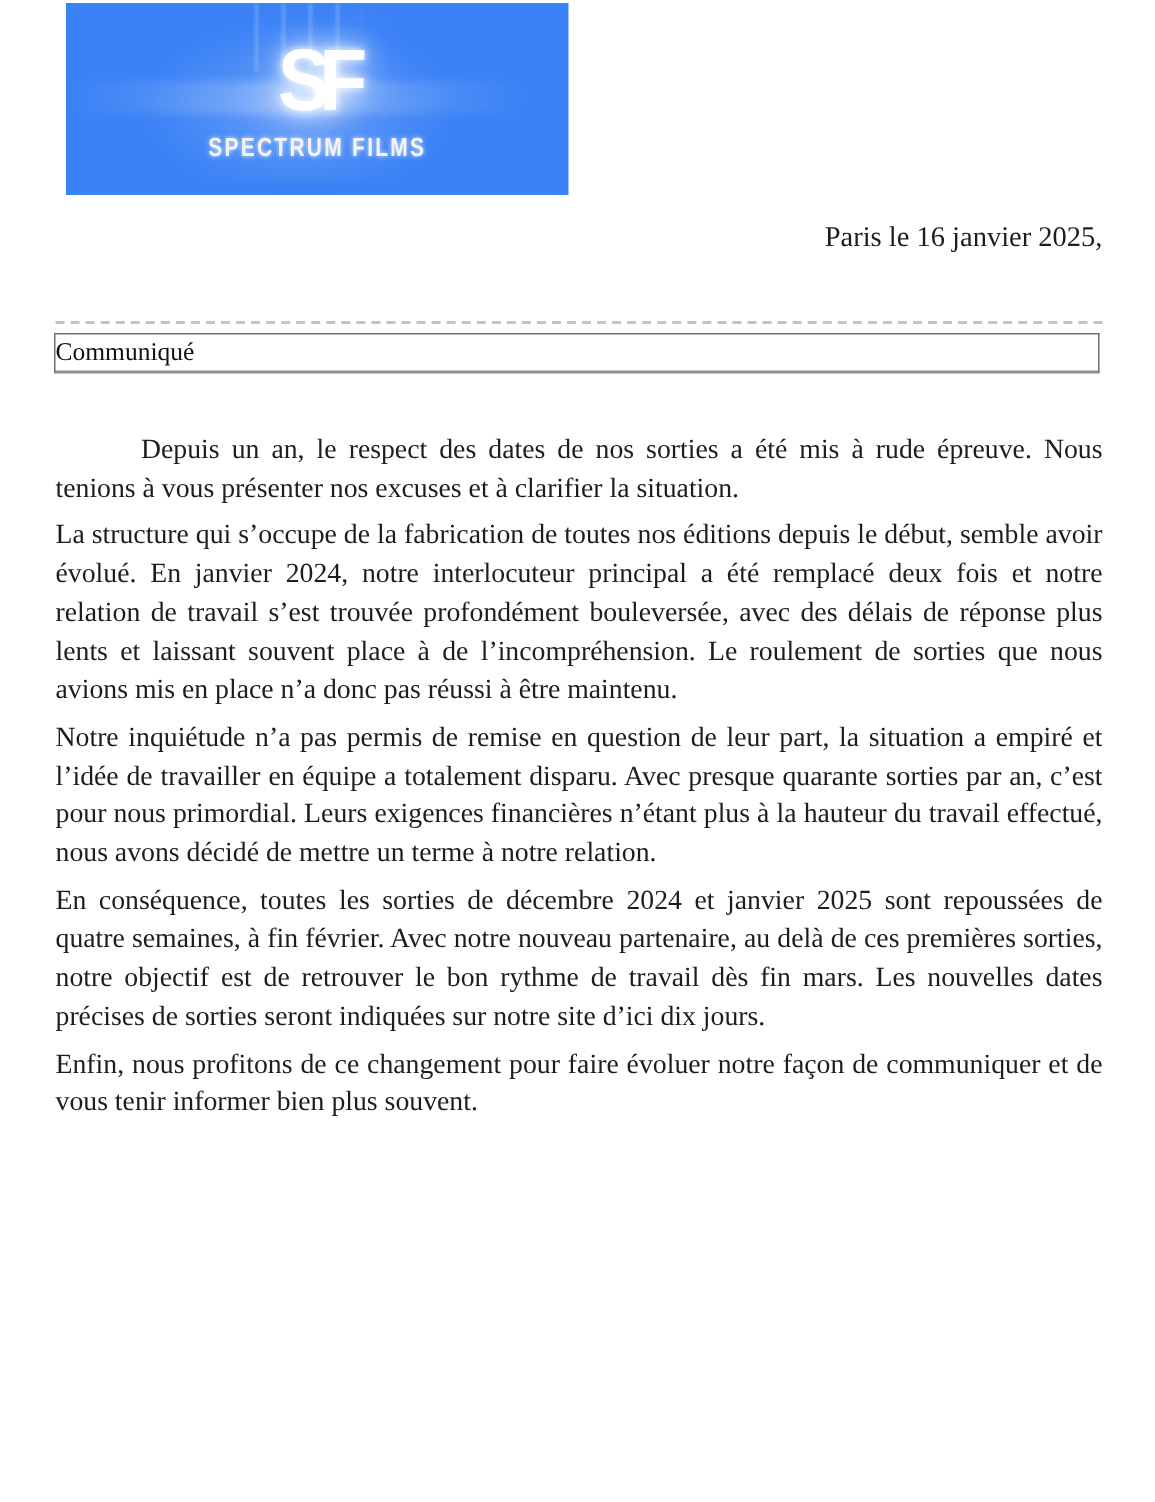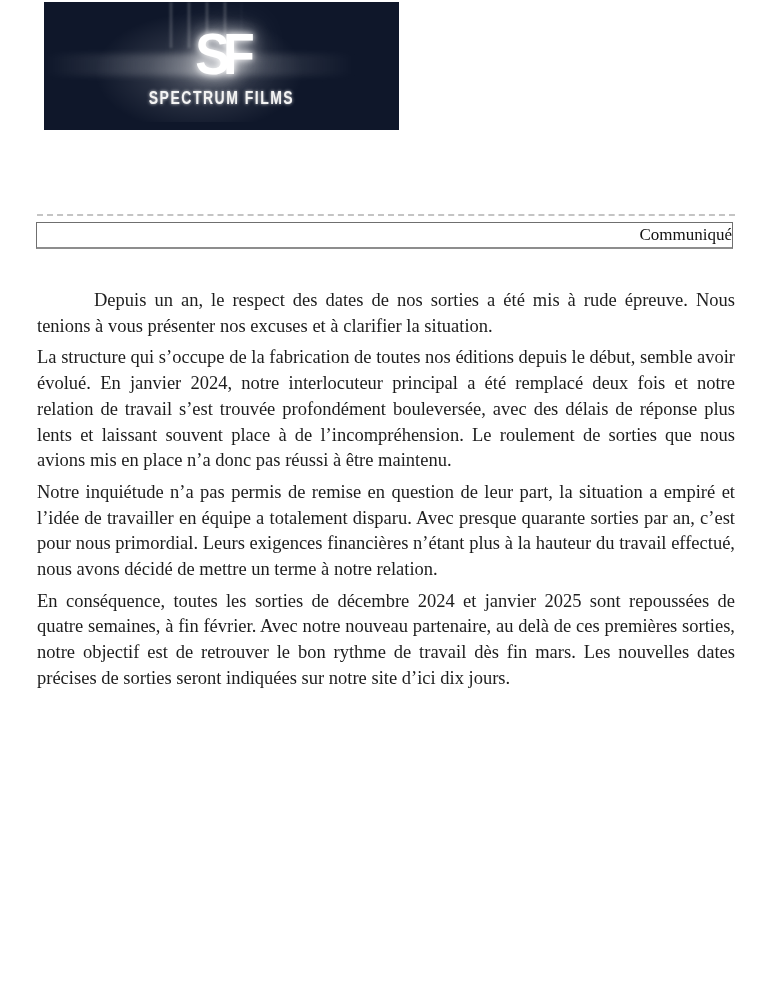--- a/index.html
+++ b/index.html
@@ -17,23 +17,22 @@
     overflow: hidden;
   }
 
   
   .logo-box {
     position: absolute;
     left: 44px;
     top: 2px;
     width: 335px;
     height: 128px;
-    background: #0f172a;
+    background: #3b82f6;
     overflow: hidden;
-    padding-left: 20px;
   }
   .logo-glow-a {
     position: absolute;
     left: 50px; top: 10px;
     width: 210px; height: 110px;
     background: radial-gradient(ellipse at 50% 55%, rgba(255,255,255,0.28) 0%, rgba(255,255,255,0.10) 35%, rgba(255,255,255,0) 70%);
   }
   .logo-glow-b {
     position: absolute;
     left: 0; top: 52px;
@@ -102,21 +101,21 @@
     position: absolute;
     left: 36px;
     top: 222px;
     width: 695px;
     height: 24px;
     border: 1px solid #6f6f6f;
     border-bottom: 2px solid #8d8d8d;
     background: #ffffff;
     display: flex;
     align-items: center;
-    justify-content: flex-end;
+    justify-content: flex-start;
     font-size: 17px;
     color: #111111;
   }
 
   
   .content {
     position: absolute;
     left: 37px;
     top: 288px;
     width: 698px;
@@ -145,28 +144,30 @@
 <div class="page">
 
   <div class="logo-box">
     <div class="logo-glow-a"></div>
     <div class="logo-glow-b"></div>
     <div class="logo-rays"></div>
     <div class="sf-monogram">SF</div>
     <div class="logo-wordmark">SPECTRUM FILMS</div>
   </div>
 
+  <div class="date-line">Paris le 16 janvier 2025,</div>
 
   <div class="dashed-divider"></div>
 
   <div class="title-box">
     <span>Communiqué</span>
   </div>
 
   <div class="content">
     <p class="indent-first">Depuis un an, le respect des dates de nos sorties a été mis à rude épreuve. Nous tenions à vous présenter nos excuses et à clarifier la situation.</p>
     <p>La structure qui s’occupe de la fabrication de toutes nos éditions depuis le début, semble avoir évolué. En janvier 2024, notre interlocuteur principal a été remplacé deux fois et notre relation de travail s’est trouvée profondément bouleversée, avec des délais de réponse plus lents et laissant souvent place à de l’incompréhension. Le roulement de sorties que nous avions mis en place n’a donc pas réussi à être maintenu.</p>
     <p>Notre inquiétude n’a pas permis de remise en question de leur part, la situation a empiré et l’idée de travailler en équipe a totalement disparu. Avec presque quarante sorties par an, c’est pour nous primordial. Leurs exigences financières n’étant plus à la hauteur du travail effectué, nous avons décidé de mettre un terme à notre relation.</p>
     <p>En conséquence, toutes les sorties de décembre 2024 et janvier 2025 sont repoussées de quatre semaines, à fin février. Avec notre nouveau partenaire, au delà de ces premières sorties, notre objectif est de retrouver le bon rythme de travail dès fin mars. Les nouvelles dates précises de sorties seront indiquées sur notre site d’ici dix jours.</p>
+    <p>Enfin, nous profitons de ce changement pour faire évoluer notre façon de communiquer et de vous tenir informer bien plus souvent.</p>
   </div>
 
 
 </div>
 
 </body></html>

